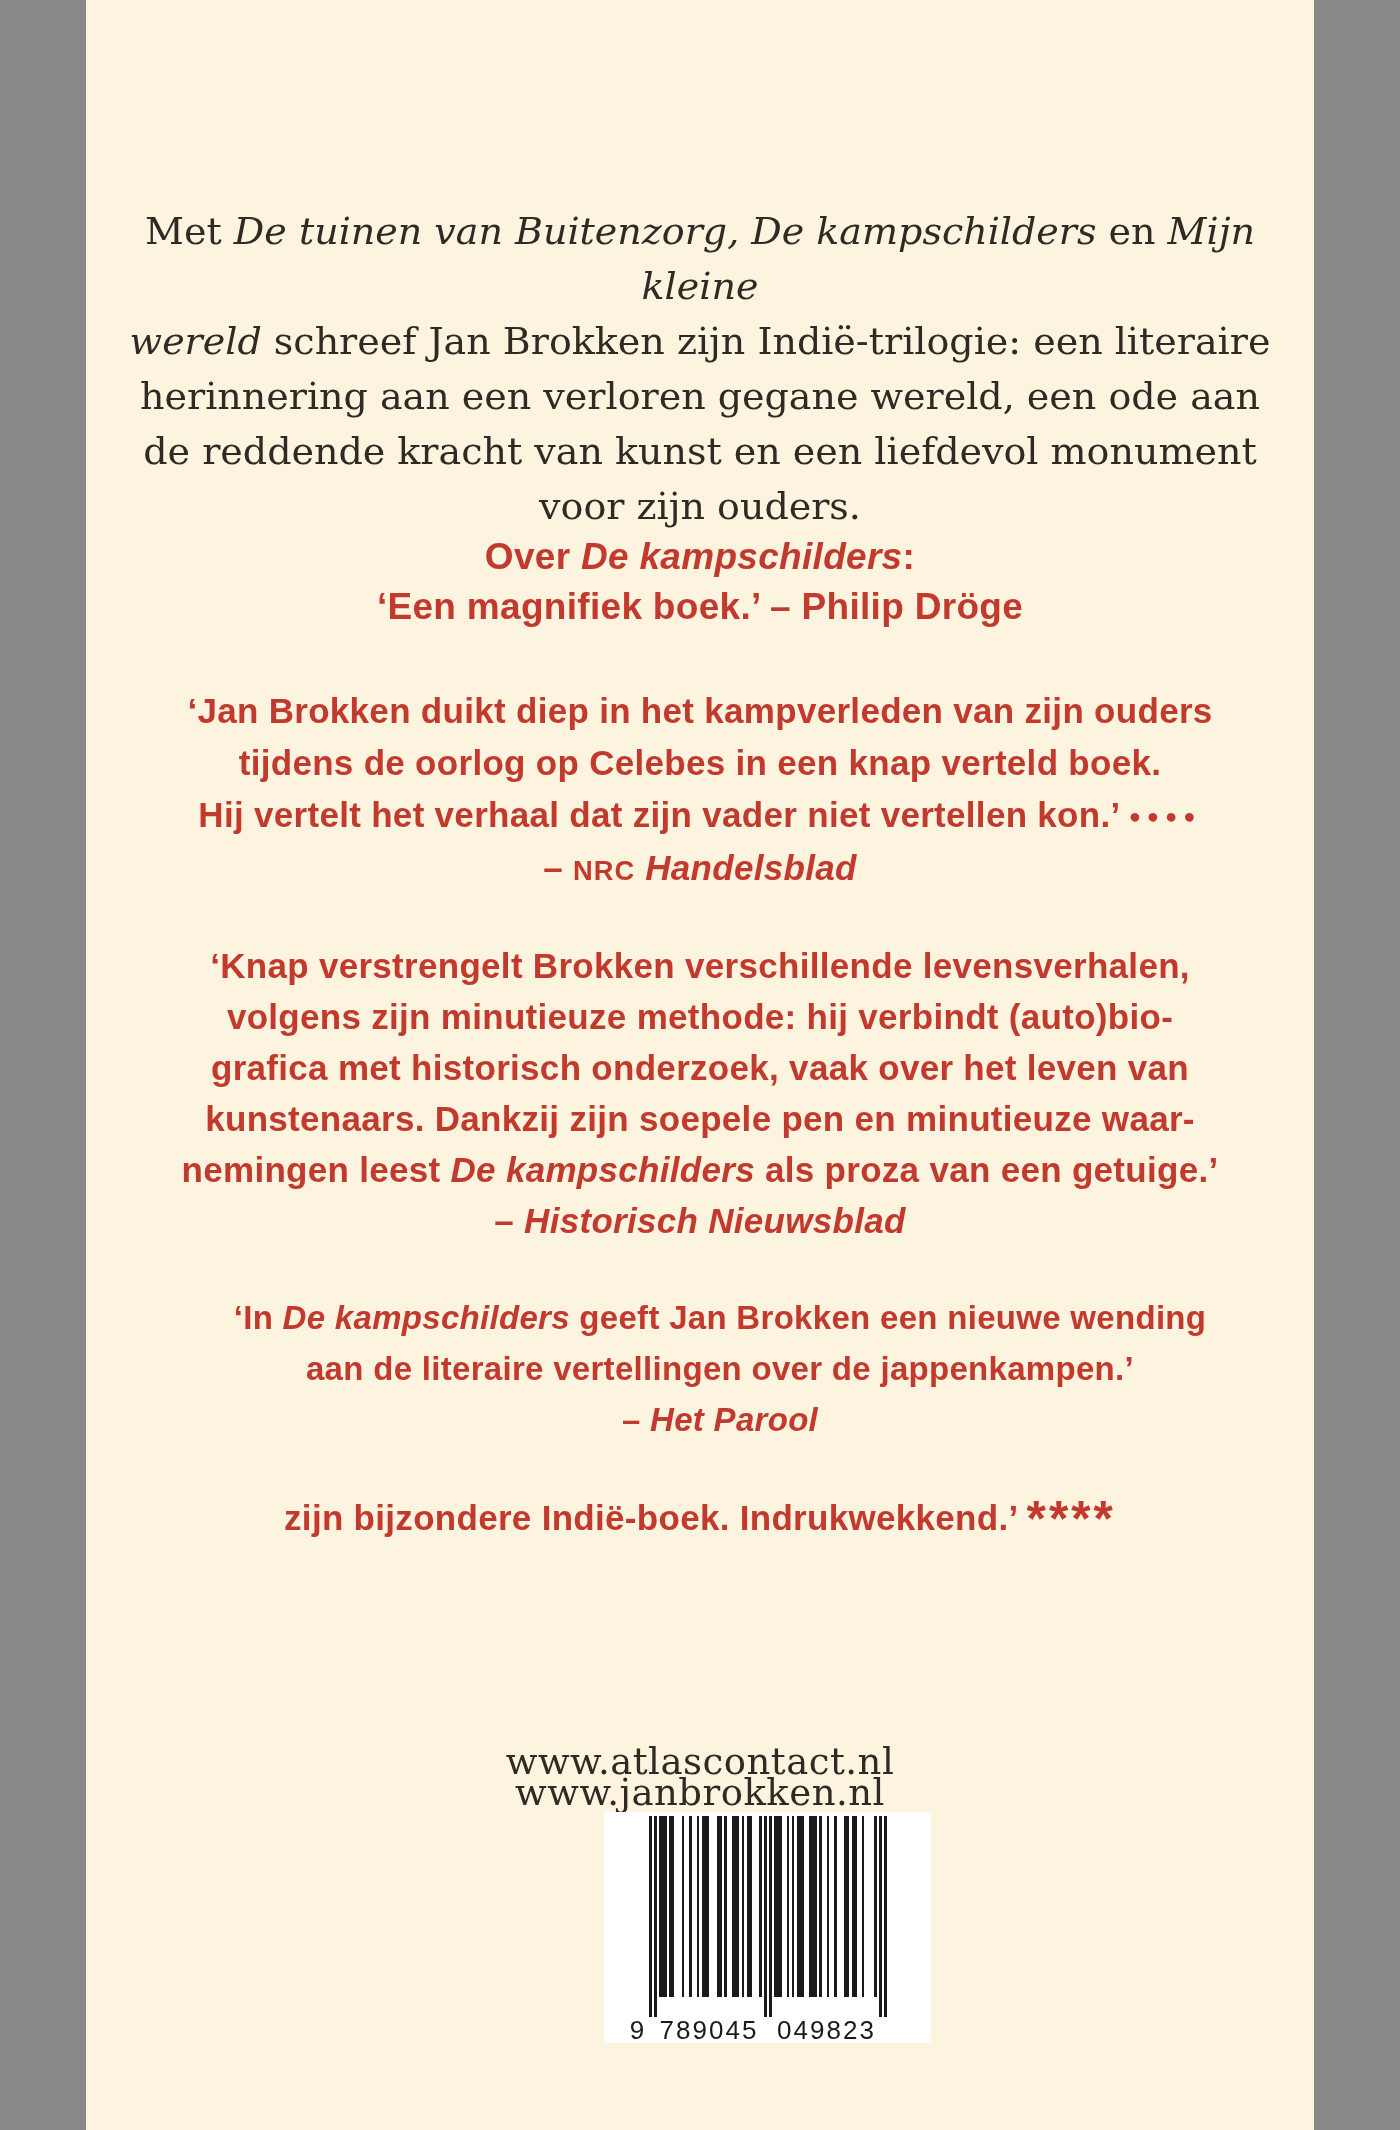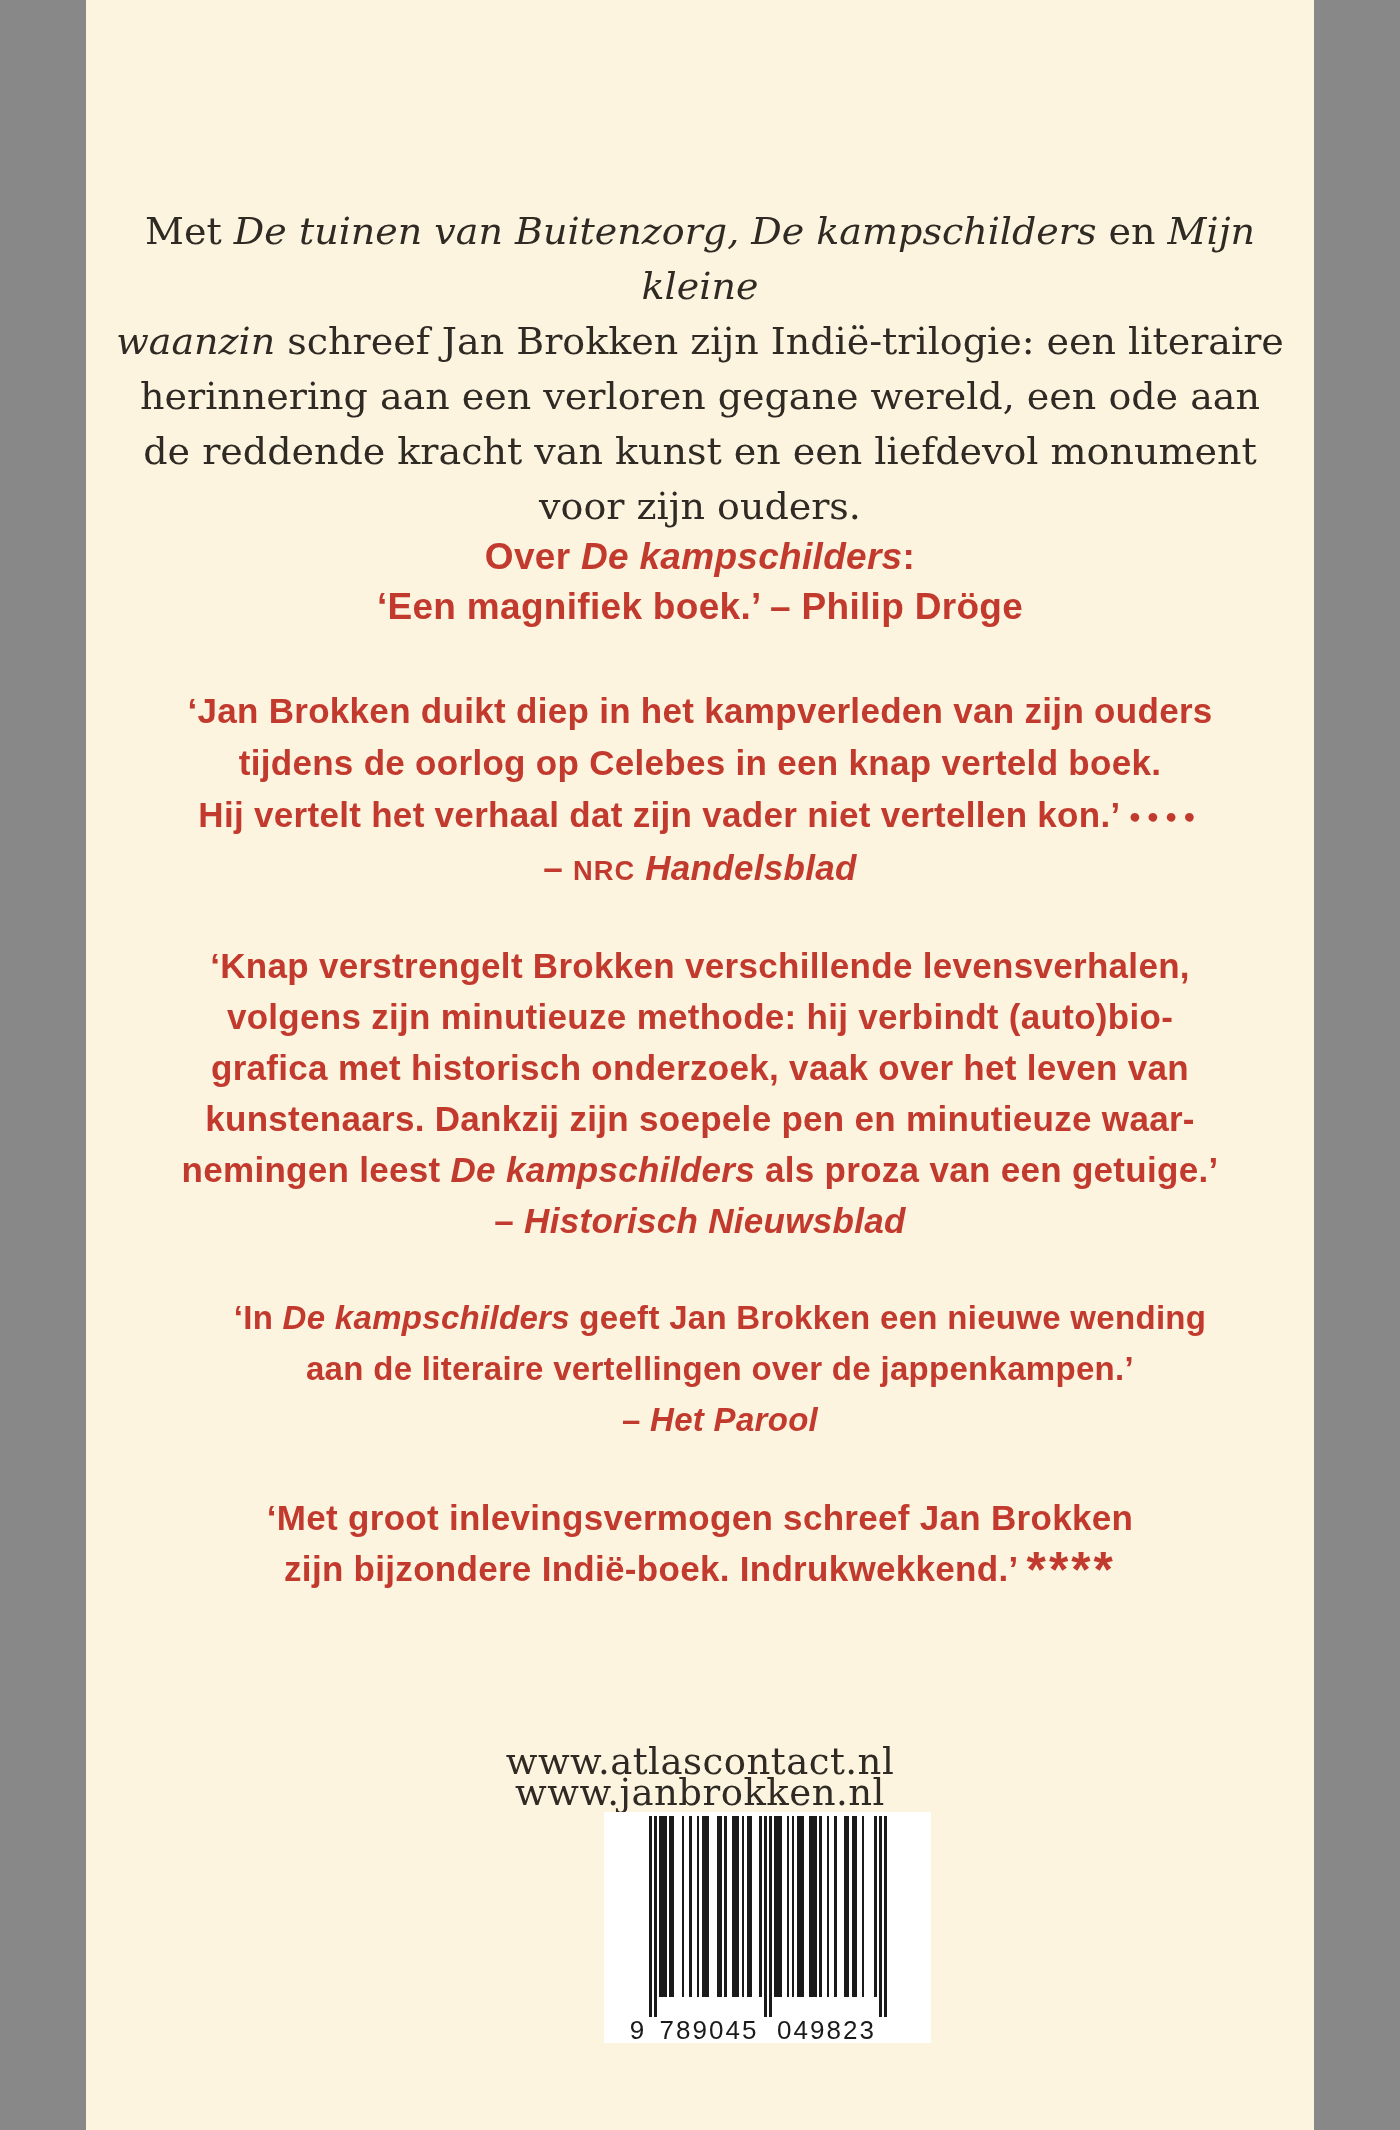--- a/index.html
+++ b/index.html
@@ -37,21 +37,21 @@
     font-size:26px;letter-spacing:2px;
   }
 </style>
 </head>
 <body>
 
 <div class="cover">
 
   <section class="block serif intro">
       <div class="line"><span class="s-r">Met </span><span class="s-i">De tuinen van Buitenzorg, De kampschilders</span><span class="s-r"> en </span><span class="s-i">Mijn kleine</span></div>
-      <div class="line"><span class="s-i">waanzin</span><span class="s-r"> schreef Jan Brokken zijn Indië-trilogie: een literaire</span></div>
+      <div class="line"><span class="s-i">wereld</span><span class="s-r"> schreef Jan Brokken zijn Indië-trilogie: een literaire</span></div>
       <div class="line"><span class="s-r">herinnering aan een verloren gegane wereld, een ode aan</span></div>
       <div class="line"><span class="s-r">de reddende kracht van kunst en een liefdevol monument</span></div>
       <div class="line"><span class="s-r">voor zijn ouders.</span></div>
     </section>
 
   <section class="block quote b-over">
       <div class="line"><span class="s-r">Over </span><span class="s-i">De kampschilders</span><span class="s-r">:</span></div>
       <div class="line"><span class="s-r">‘Een magnifiek boek.’ – Philip Dröge</span></div>
     </section>
 
@@ -71,21 +71,20 @@
       <div class="line"><span class="s-r">– </span><span class="s-i">Historisch Nieuwsblad</span></div>
     </section>
 
   <section class="block quote b-parool">
       <div class="line"><span class="s-r">‘In </span><span class="s-i">De kampschilders</span><span class="s-r"> geeft Jan Brokken een nieuwe wending</span></div>
       <div class="line"><span class="s-r">aan de literaire vertellingen over de jappenkampen.’</span></div>
       <div class="line"><span class="s-r">– </span><span class="s-i">Het Parool</span></div>
     </section>
 
   <section class="block quote b-volks">
-      <div class="line"><span class="s-r">‘Met groot inlevingsvermogen schreef Jan Brokken</span></div>
       <div class="line"><span class="s-r">zijn bijzondere Indië-boek. Indrukwekkend.’ </span><span class="s-stars">****</span></div>
     </section>
 
   <div class="block serif urls">
     <div>www.atlascontact.nl</div>
     <div>www.janbrokken.nl</div>
   </div>
 
   <div class="barcode-box">
     <svg id="ean-svg" viewBox="0 0 280 226">

